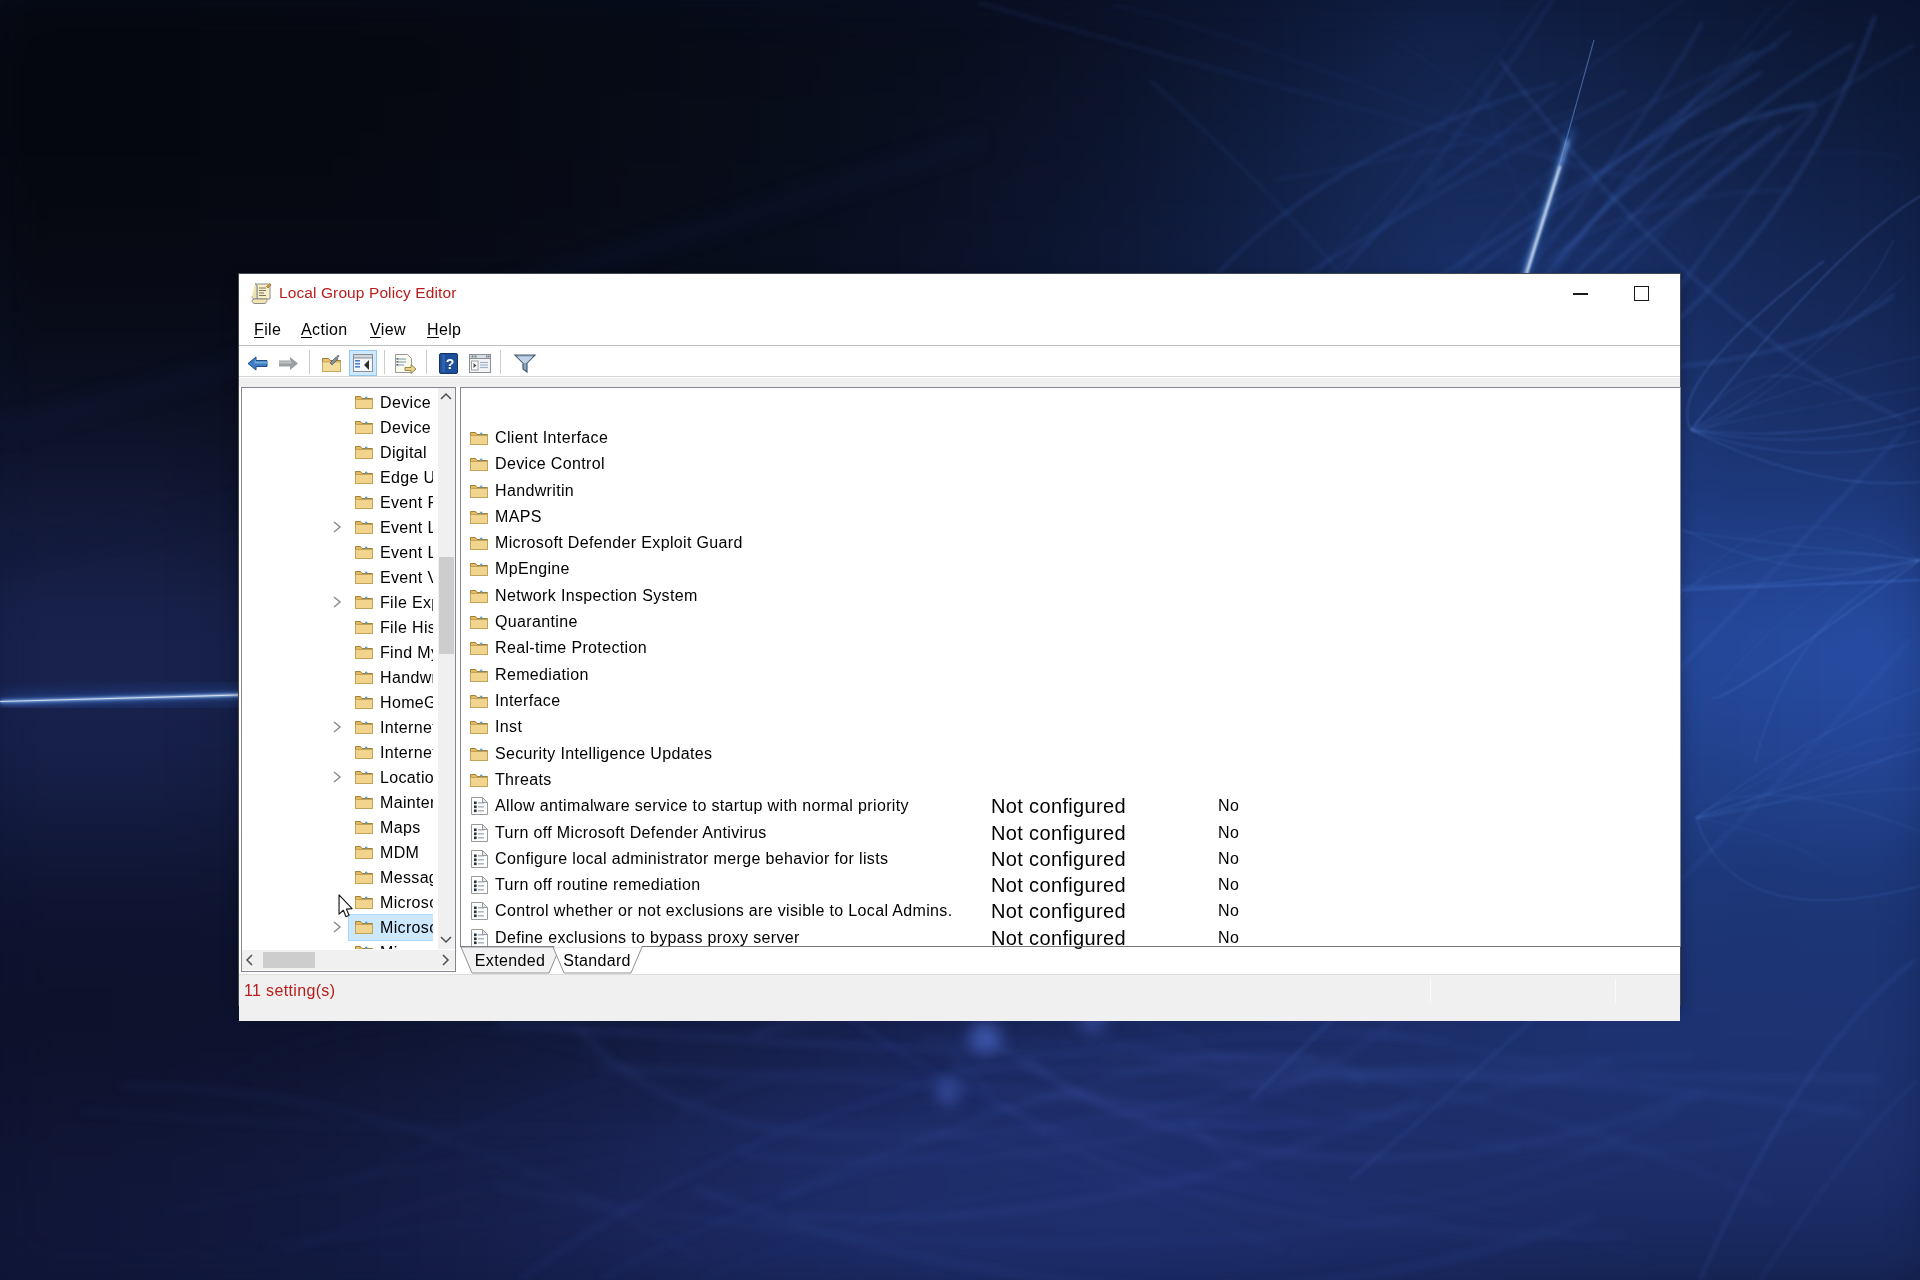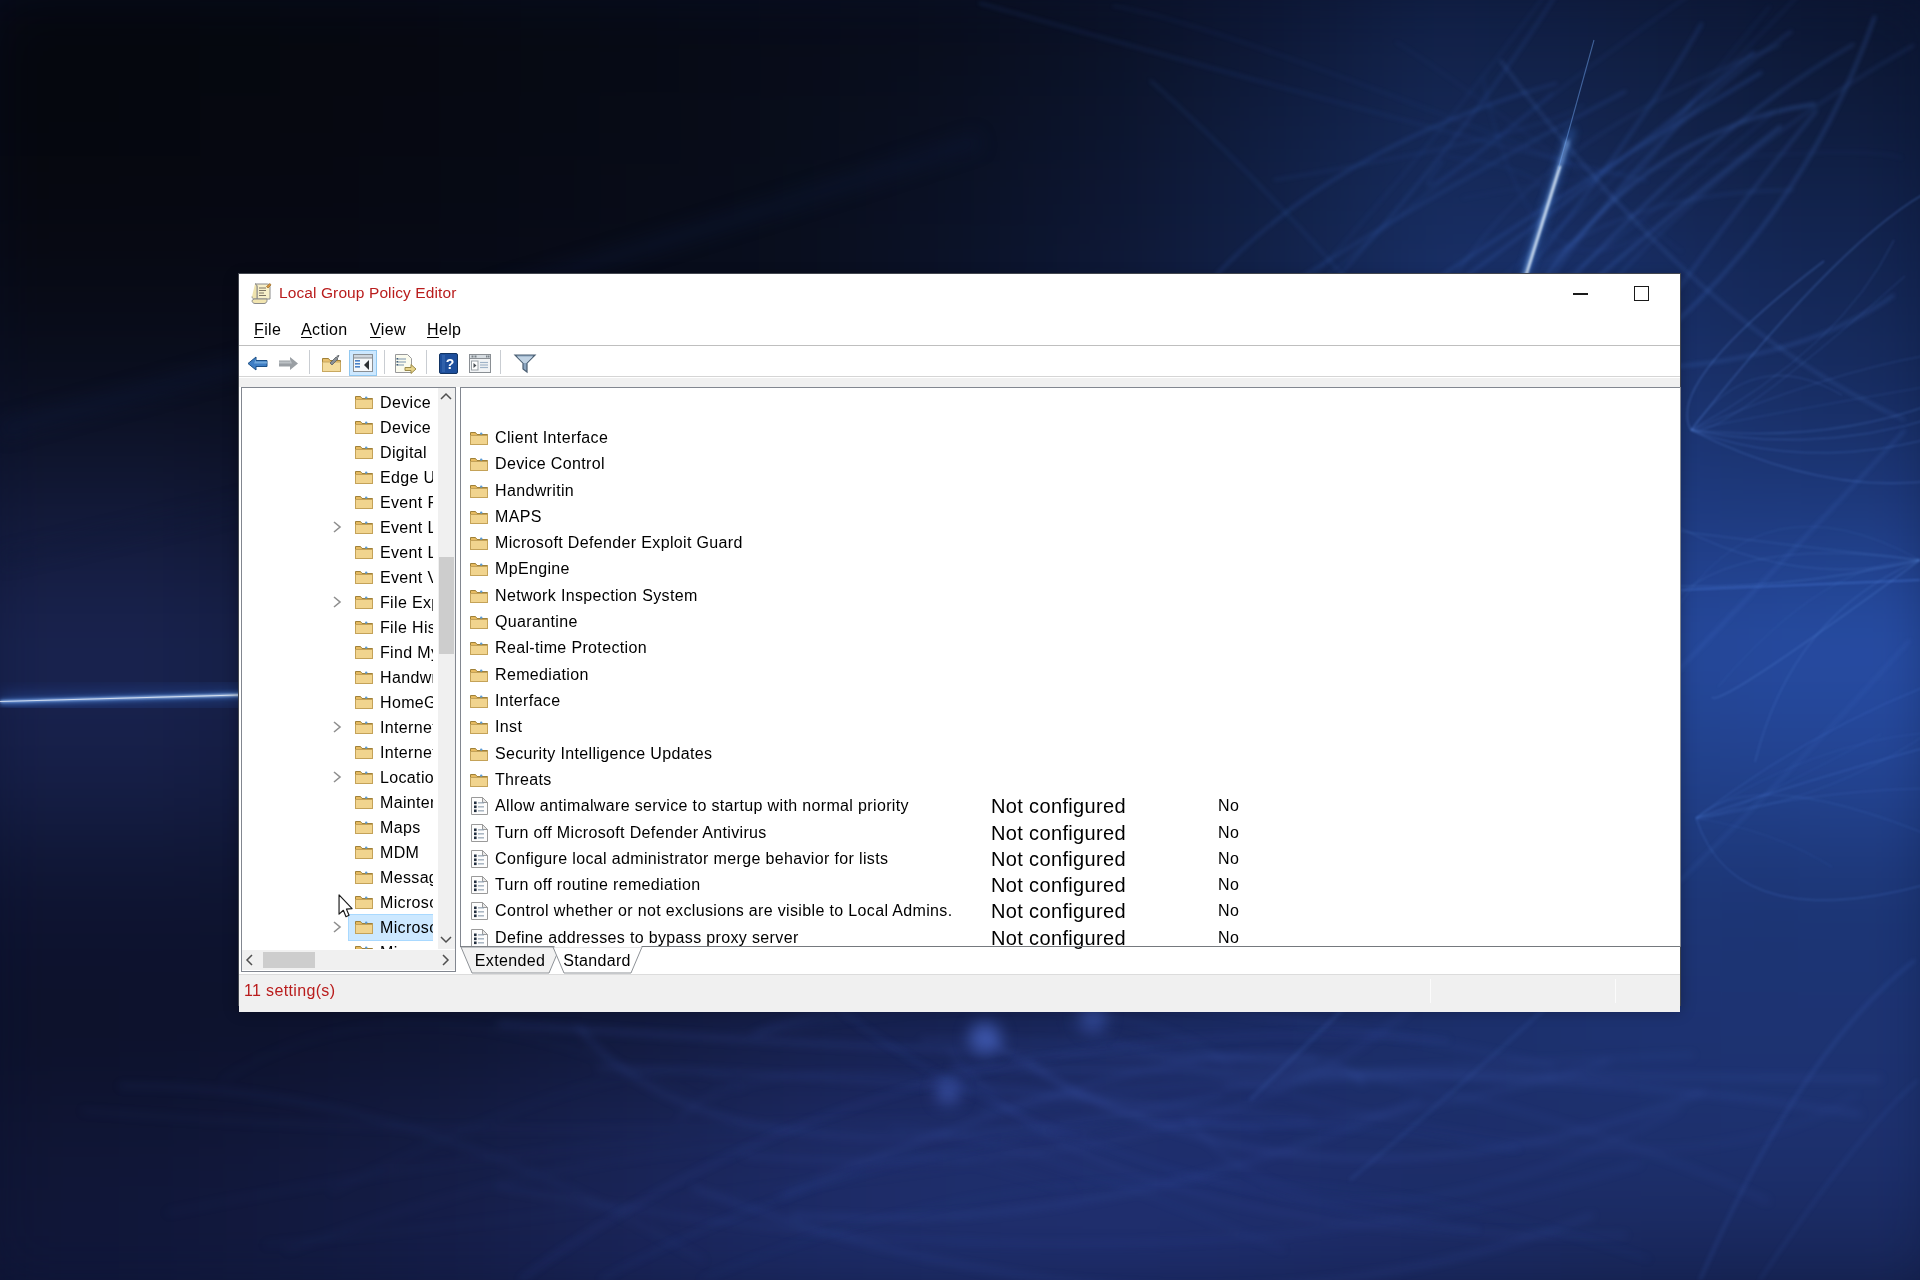--- a/index.html
+++ b/index.html
@@ -24,21 +24,21 @@
 #vthumb{position:absolute;left:1px;top:169px;width:15px;height:97px;background:#cdcdcd}
 #hscroll{position:absolute;left:0;bottom:1px;width:213px;height:20px;background:#f0f0f0}
 #hthumb{position:absolute;left:21px;top:2px;width:52px;height:16px;background:#cdcdcd}
 #rightpane{position:absolute;left:221px;top:113px;width:1221px;height:560px;background:#fff;border:1px solid #828790;border-bottom:1px solid #75797e}
 .hsep{position:absolute;top:3px;width:1px;height:28px;background:#e2e2e2}
 #lvhead{position:absolute;left:0;top:0;width:1219px;height:33px;background:#fff}
 .lrow{position:absolute;left:0;width:1219px;height:26px}
 .lrow .lbl{position:absolute;left:34px;top:50%;transform:translateY(-50%);font-size:16px;letter-spacing:0.35px;white-space:nowrap}
 .lrow .st{position:absolute;left:530px;top:50%;transform:translateY(-50%);font-size:20px;letter-spacing:0.35px}
 .lrow .cm{position:absolute;left:757px;top:50%;transform:translateY(-50%);font-size:16px;letter-spacing:0.35px}
-#statusbar{position:absolute;left:0;top:700px;width:1441px;height:38px;background:#f0f0f0;border-top:1px solid #dcdcdc}
+#statusbar{position:absolute;left:0;top:700px;width:1441px;height:47px;background:#f0f0f0;border-top:1px solid #dcdcdc}
 .sdiv{position:absolute;top:4px;width:1px;height:24px;background:#d8d8d8;border-right:1px solid #fbfbfb}
 </style></head>
 <body>
 
 <svg id="bg" width="1920" height="1280" viewBox="0 0 1920 1280">
 <defs>
  <linearGradient id="beamh" x1="0" y1="0" x2="1" y2="0">
    <stop offset="0" stop-color="#9fc6ff"></stop>
         <stop offset="0.55" stop-color="#dcefff"></stop>
         <stop offset="1" stop-color="#eaf6ff"></stop>
@@ -1225,21 +1225,21 @@
         <svg class="abs" style="left:9px;top:3px" width="19" height="20" viewBox="0 0 19 20">
 <path d="M1.5,1.5 h11 l5,5 v12 h-16 z" fill="#fdfdfd" stroke="#9a9a9a" stroke-width="1"></path>
 <path d="M12.5,1.5 l5,5 h-5 z" fill="#e8e8e8" stroke="#9a9a9a" stroke-width="1"></path>
 <rect x="4" y="5.5" width="2.6" height="2.6" fill="#222e3e"></rect>
 <rect x="8" y="6.3" width="6" height="1.1" fill="#8899aa"></rect>
 <rect x="4" y="9.5" width="2.6" height="2.6" fill="#222e3e"></rect>
 <rect x="8" y="10.3" width="6" height="1.1" fill="#8899aa"></rect>
 <rect x="4" y="13.5" width="2.6" height="2.6" fill="#222e3e"></rect>
 <rect x="8" y="14.3" width="6" height="1.1" fill="#8899aa"></rect>
 </svg>
-        <span class="lbl">Define addresses to bypass proxy server</span>
+        <span class="lbl">Define exclusions to bypass proxy server</span>
         <span class="st">Not configured</span>
         <span class="cm">No</span>
       </div>
   </div>
   <svg class="abs" style="left:221px;top:672px" width="1221" height="29" viewBox="0 0 1221 29">
 <rect x="0" y="0" width="1221" height="1" fill="#75797e"></rect>
 <polygon points="1,1 100,1 89,27 12,27" fill="#f2f2f2" stroke="#8e9297" stroke-width="1"></polygon>
 <polygon points="93,1 182,1 171,27 104,27" fill="#ffffff" stroke="#8e9297" stroke-width="1"></polygon>
 <rect x="94.5" y="0" width="87" height="1.6" fill="#ffffff"></rect>
 <text x="50" y="20" font-family="Liberation Sans" font-size="16" letter-spacing="0.35" text-anchor="middle">Extended</text>

